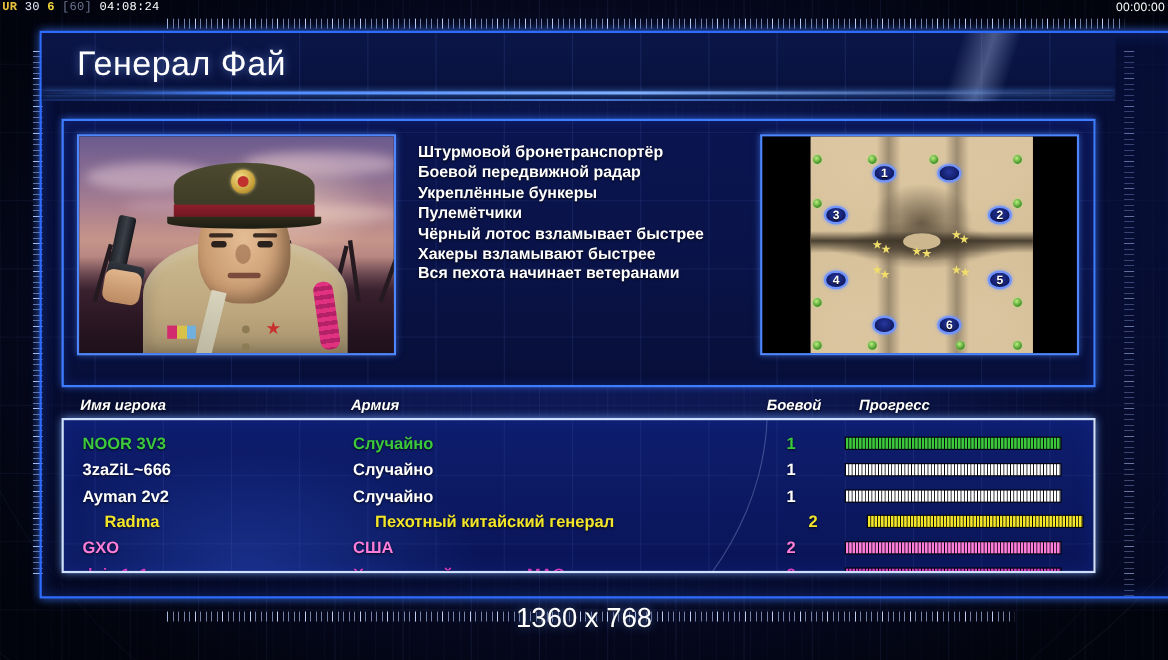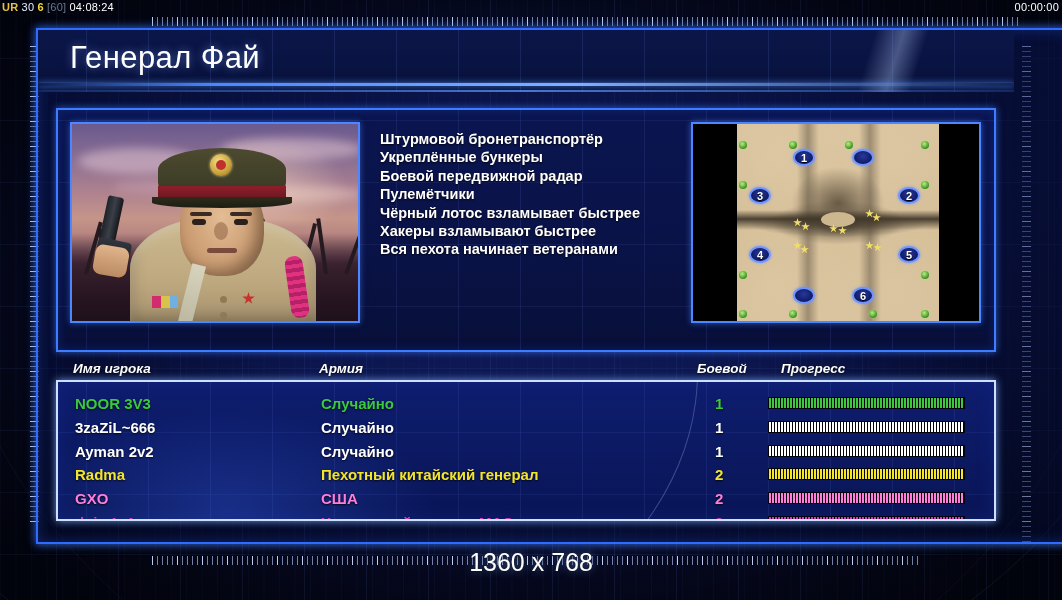--- a/index.html
+++ b/index.html
@@ -40,21 +40,21 @@
   .arcA{ left:-180px; top:-230px; width:1340px; height:980px; }
   .arcB{ left:-60px;  top:-330px; width:1180px; height:1080px; border-color:rgba(150,175,255,.10); }
 
   
   #topbar{
     position:absolute; left:0; top:0; width:1062px; height:14px;
     font-family:"Liberation Sans", sans-serif;
     font-size:11px; line-height:14px; color:#ffffff;
     z-index:30;
   }
-  #topbar .left{ position:absolute; left:2px; top:0; white-space:nowrap; letter-spacing:.2px; }
+  #topbar .left{ position:absolute; left:2px; top:0; white-space:nowrap; letter-spacing:.2px;font-family:Liberation Mono, monospace; }
   #topbar .right{ position:absolute; right:3px; top:0; white-space:nowrap; letter-spacing:.2px; }
   .tb-ur{ color:#e8c23c; font-weight:bold; }
   .tb-w{ color:#e8edff; }
   .tb-y{ color:#f2d73a; font-weight:bold; }
   .tb-dim{ color:#6d7690; }
   .tb-time{ color:#ffffff; }
 
   
   .ruler-h{
     position:absolute; height:9px;
@@ -444,22 +444,22 @@
       <div class="pt-sash"></div>
       <div class="pt-cord"></div>
       <div class="pt-medal"></div>
       <div class="pt-star"></div>
       <div class="pt-btn" style="left:148px; top:188px;"></div>
       <div class="pt-btn" style="left:148px; top:172px;"></div>
     </div>
 
     <ul id="abilities">
       <li>Штурмовой бронетранспортёр</li>
+      <li>Боевой передвижной радар</li>
       <li>Укреплённые бункеры</li>
-      <li>Боевой передвижной радар</li>
       <li>Пулемётчики</li>
       <li>Чёрный лотос взламывает быстрее</li>
       <li>Хакеры взламывают быстрее</li>
       <li>Вся пехота начинает ветеранами</li>
     </ul>
 
     <div id="minimap">
       <div class="mm-terrain"></div>
       <div class="mm-vstrip" style="left:104px;"></div>
       <div class="mm-vstrip" style="left:166px;"></div>
@@ -530,21 +530,21 @@
           </span>
         </div>
         <div class="row" style="top: 57.6px;">
           <span class="cname" style="color: rgb(255, 255, 255);">Ayman 2v2</span>
           <span class="carmy" style="color: rgb(255, 255, 255);">Случайно</span>
           <span class="cteam" style="color: rgb(255, 255, 255);">1</span>
           <span class="cbar">
             <i style="width: 100%; background-image: linear-gradient(to right, rgb(255, 255, 255) 0px, rgb(255, 255, 255) 2px, rgba(0, 0, 0, 0.72) 2px, rgba(0, 0, 0, 0.72) 3px);"></i>
           </span>
         </div>
-        <div class="row" style="top: 81.4px;">
+        <div class="row" style="top: 81.4px; margin-left: 20px;">
           <span class="cname" style="color: rgb(242, 229, 42);">Radma</span>
           <span class="carmy" style="color: rgb(242, 229, 42);">Пехотный китайский генерал</span>
           <span class="cteam" style="color: rgb(242, 229, 42);">2</span>
           <span class="cbar">
             <i style="width: 100%; background-image: linear-gradient(to right, rgb(242, 229, 42) 0px, rgb(242, 229, 42) 2px, rgba(0, 0, 0, 0.72) 2px, rgba(0, 0, 0, 0.72) 3px);"></i>
           </span>
         </div>
         <div class="row" style="top: 105.2px;">
           <span class="cname" style="color: rgb(255, 125, 219);">GXO</span>
           <span class="carmy" style="color: rgb(255, 125, 219);">США</span>

